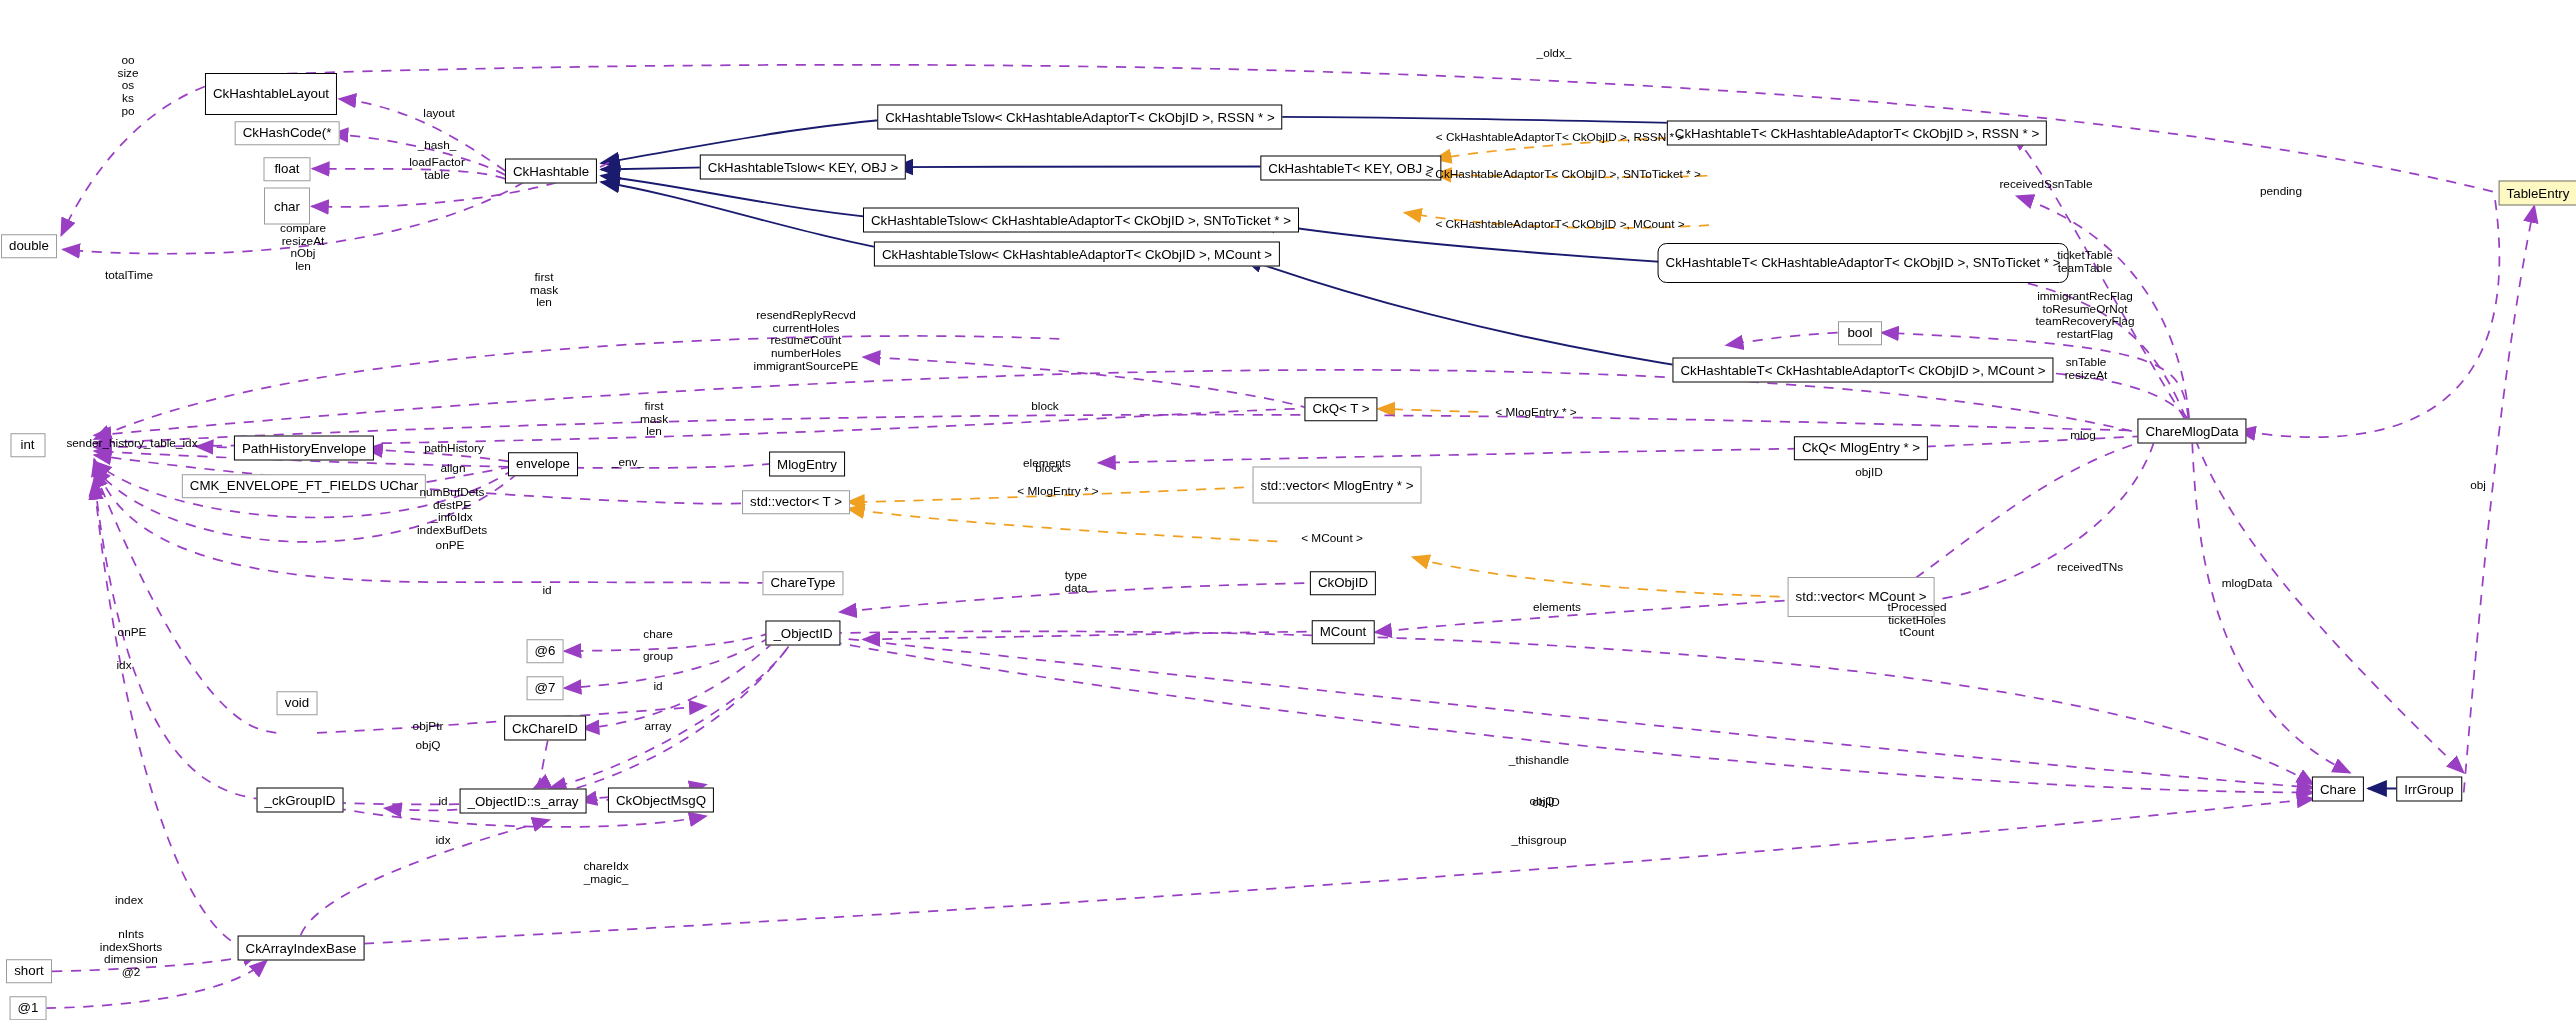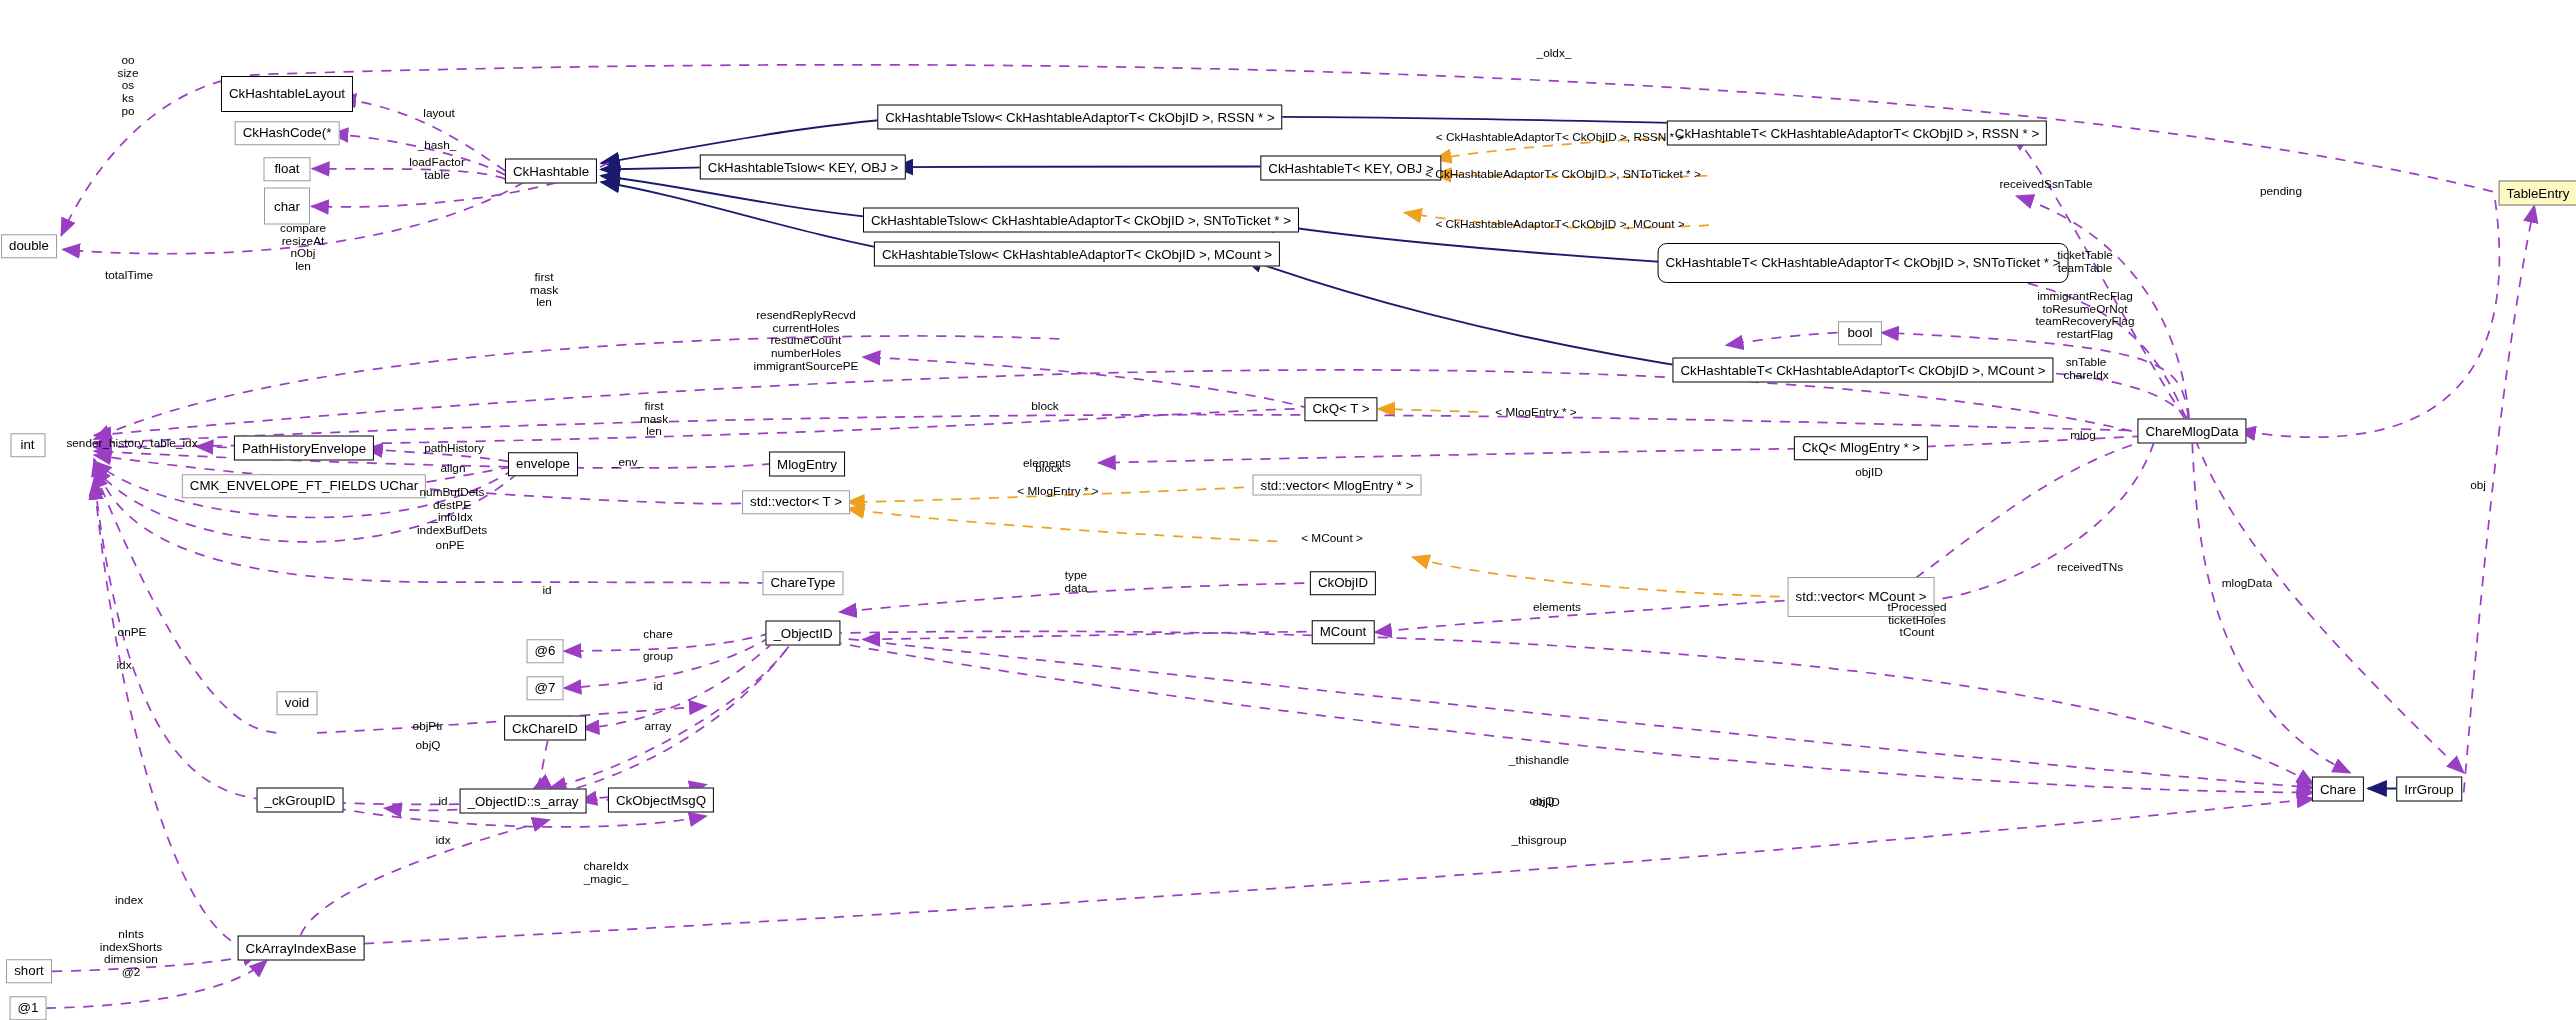--- a/index.html
+++ b/index.html
@@ -145,21 +145,21 @@
       <path d="M3140,1010 C3150,900 3180,500 3230,262"></path>
       <path d="M3180,255 C3200,400 3180,600 2853,549"></path>
       <path d="M1689,805 C1600,805 1400,810 1100,815"></path>
       <path d="M1686,743 C1600,744 1400,748 1070,780"></path>
       <path d="M1670,521 C1600,500 1400,470 1100,455"></path>
       <path d="M2346,761 C2200,770 1900,790 1752,806"></path>
     </g>
   </svg>
 
   <div id="nodes">
-      <div class="node solid" style="left: 287px; top: 94px; min-width: 99px; height: 36px;">CkHashtableLayout</div>
+      <div class="node solid" style="left: 271px; top: 94px; min-width: 99px; height: 42px;">CkHashtableLayout</div>
       <div class="node light" style="left: 287px; top: 133px; min-width: 85px; height: 23.5px;">CkHashCode(*</div>
       <div class="node light" style="left: 287px; top: 169px; min-width: 47px; height: 23.5px;">float</div>
       <div class="node light" style="left: 287px; top: 206px; min-width: 46px; height: 37px;">char</div>
       <div class="node light" style="left: 29px; top: 246px; min-width: 52px; height: 23.5px;">double</div>
       <div class="node light" style="left: 27.5px; top: 445px; min-width: 35px; height: 23.5px;">int</div>
       <div class="node solid" style="left: 551px; top: 171px; min-width: 91px; height: 25px;">CkHashtable</div>
       <div class="node solid" style="left: 803px; top: 167px; min-width: 169px; height: 25px;">CkHashtableTslow&lt; KEY, OBJ &gt;</div>
       <div class="node solid" style="left: 1351px; top: 168px; min-width: 151px; height: 25px;">CkHashtableT&lt; KEY, OBJ &gt;</div>
       <div class="node solid" style="left: 1080px; top: 117px; min-width: 325px; height: 25px;">CkHashtableTslow&lt; CkHashtableAdaptorT&lt; CkObjID &gt;, RSSN * &gt;</div>
       <div class="node solid" style="left: 1857px; top: 133px; min-width: 308px; height: 25px;">CkHashtableT&lt; CkHashtableAdaptorT&lt; CkObjID &gt;, RSSN * &gt;</div>
@@ -167,21 +167,21 @@
       <div class="node solid" style="left: 1863px; top: 263px; min-width: 326px; height: 40px; border-radius: 9px;">CkHashtableT&lt; CkHashtableAdaptorT&lt; CkObjID &gt;, SNToTicket * &gt;</div>
       <div class="node solid" style="left: 1077px; top: 254px; min-width: 325px; height: 25px;">CkHashtableTslow&lt; CkHashtableAdaptorT&lt; CkObjID &gt;, MCount &gt;</div>
       <div class="node solid" style="left: 1863px; top: 370px; min-width: 308px; height: 25px;">CkHashtableT&lt; CkHashtableAdaptorT&lt; CkObjID &gt;, MCount &gt;</div>
       <div class="node light" style="left: 1860px; top: 333px; min-width: 44px; height: 23.5px;">bool</div>
       <div class="node filled" style="left: 2538px; top: 193px; min-width: 71px; height: 25px;">TableEntry</div>
       <div class="node solid" style="left: 2192px; top: 431px; min-width: 94px; height: 25px;">ChareMlogData</div>
       <div class="node solid" style="left: 1341px; top: 409px; min-width: 67px; height: 23.5px;">CkQ&lt; T &gt;</div>
       <div class="node solid" style="left: 1861px; top: 448px; min-width: 118px; height: 23.5px;">CkQ&lt; MlogEntry * &gt;</div>
       <div class="node solid" style="left: 807px; top: 464px; min-width: 71px; height: 25px;">MlogEntry</div>
       <div class="node light" style="left: 796px; top: 502px; min-width: 94px; height: 23.5px;">std::vector&lt; T &gt;</div>
-      <div class="node light" style="left: 1337px; top: 485px; min-width: 149px; height: 21px;">std::vector&lt; MlogEntry * &gt;</div>
+      <div class="node light" style="left: 1337px; top: 485px; min-width: 149px; height: 37px;">std::vector&lt; MlogEntry * &gt;</div>
       <div class="node light" style="left: 1861px; top: 597px; min-width: 126px; height: 40px;">std::vector&lt; MCount &gt;</div>
       <div class="node solid" style="left: 1343px; top: 632px; min-width: 60px; height: 23.5px;">MCount</div>
       <div class="node solid" style="left: 1343px; top: 583px; min-width: 63px; height: 23.5px;">CkObjID</div>
       <div class="node light" style="left: 803px; top: 583px; min-width: 71px; height: 23.5px;">ChareType</div>
       <div class="node solid" style="left: 304px; top: 448px; min-width: 118px; height: 25px;">PathHistoryEnvelope</div>
       <div class="node solid" style="left: 543px; top: 464px; min-width: 64px; height: 23.5px;">envelope</div>
       <div class="node light" style="left: 304px; top: 486px; min-width: 196px; height: 23.5px;">CMK_ENVELOPE_FT_FIELDS UChar</div>
       <div class="node solid" style="left: 803px; top: 633px; min-width: 66px; height: 25px;">_ObjectID</div>
       <div class="node light" style="left: 545px; top: 651px; min-width: 33px; height: 23.5px;">@6</div>
       <div class="node light" style="left: 545px; top: 688px; min-width: 33px; height: 23.5px;">@7</div>
@@ -223,21 +223,21 @@
       <div class="edge-label" style="left: 1560px; top: 224px;">&lt; CkHashtableAdaptorT&lt; CkObjID &gt;, MCount &gt;</div>
       <div class="edge-label" style="left: 2046px; top: 184px;">receivedSsnTable</div>
       <div class="edge-label" style="left: 2281px; top: 191px;">pending</div>
       <div class="edge-label" style="left: 2085px; top: 262px;">ticketTable
 teamTable</div>
       <div class="edge-label" style="left: 2085px; top: 315px;">immigrantRecFlag
 toResumeOrNot
 teamRecoveryFlag
 restartFlag</div>
       <div class="edge-label" style="left: 2086px; top: 369px;">snTable
-chareIdx</div>
+resizeAt</div>
       <div class="edge-label" style="left: 806px; top: 341px;">resendReplyRecvd
 currentHoles
 resumeCount
 numberHoles
 immigrantSourcePE</div>
       <div class="edge-label" style="left: 132px; top: 443px;">sender_history_table_idx</div>
       <div class="edge-label" style="left: 454px; top: 448px;">pathHistory</div>
       <div class="edge-label" style="left: 453px; top: 468px;">align</div>
       <div class="edge-label" style="left: 628px; top: 462px;">_env_</div>
       <div class="edge-label" style="left: 452px; top: 511px;">numBufDets

